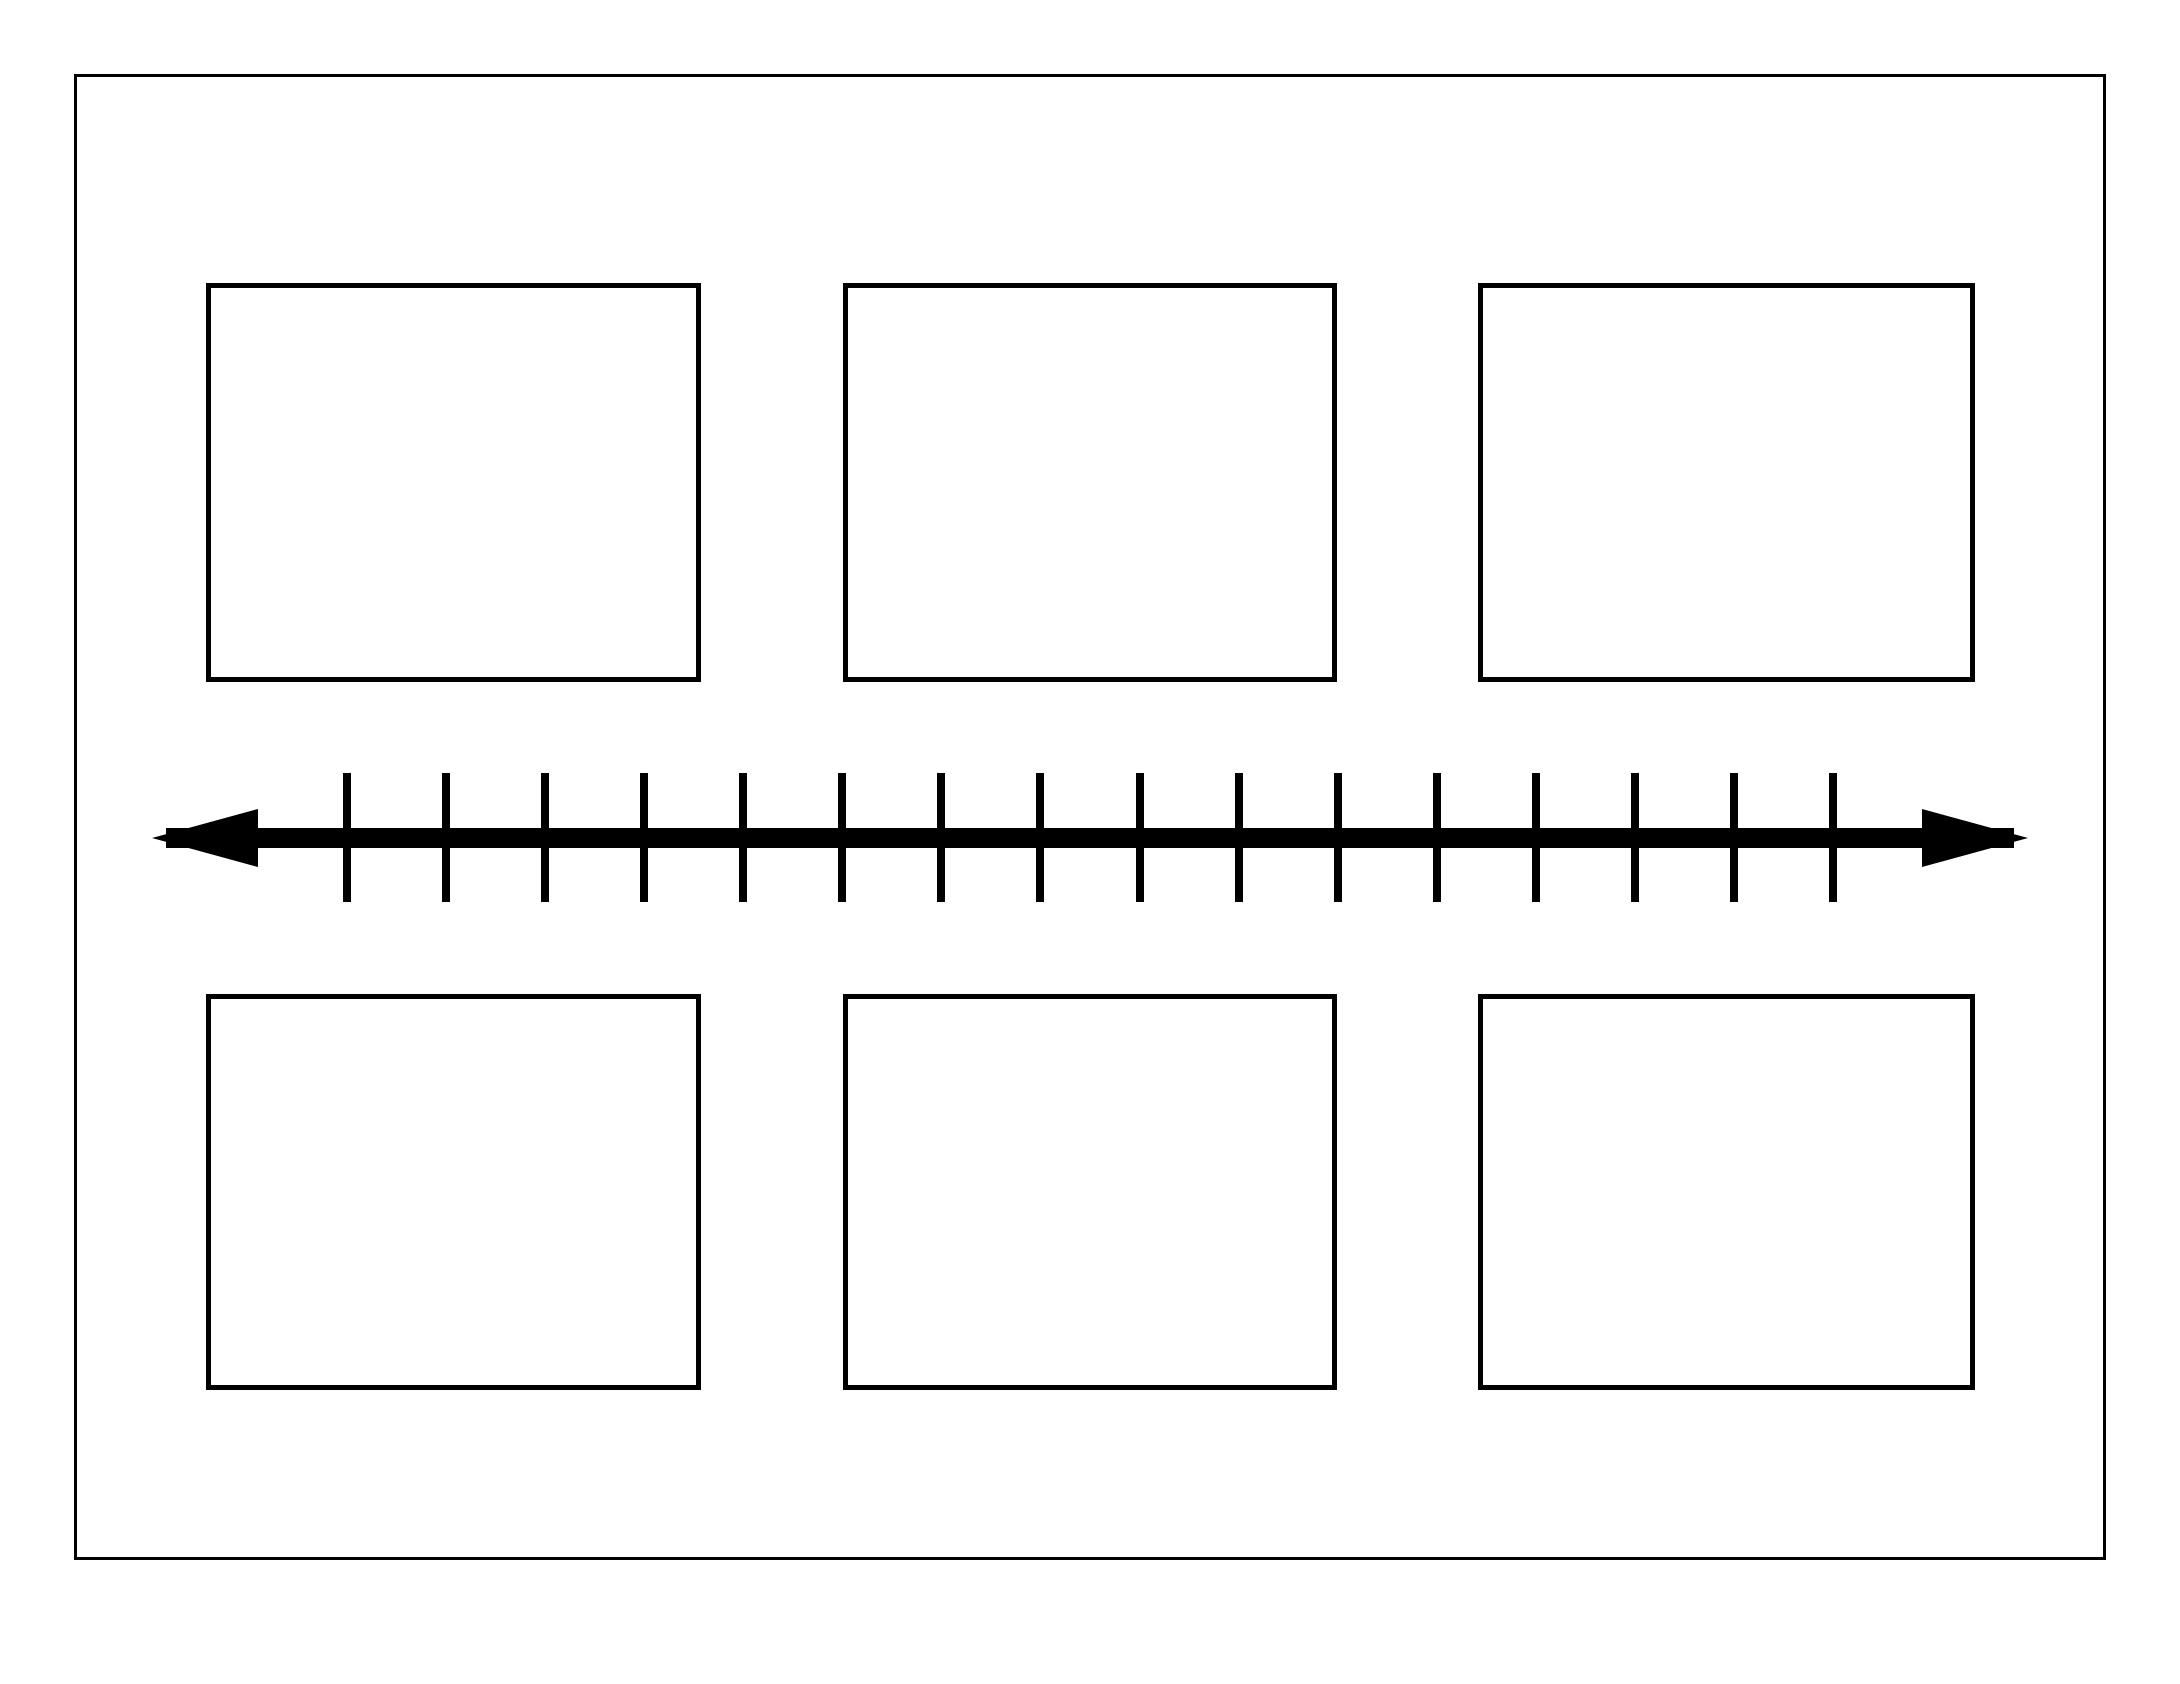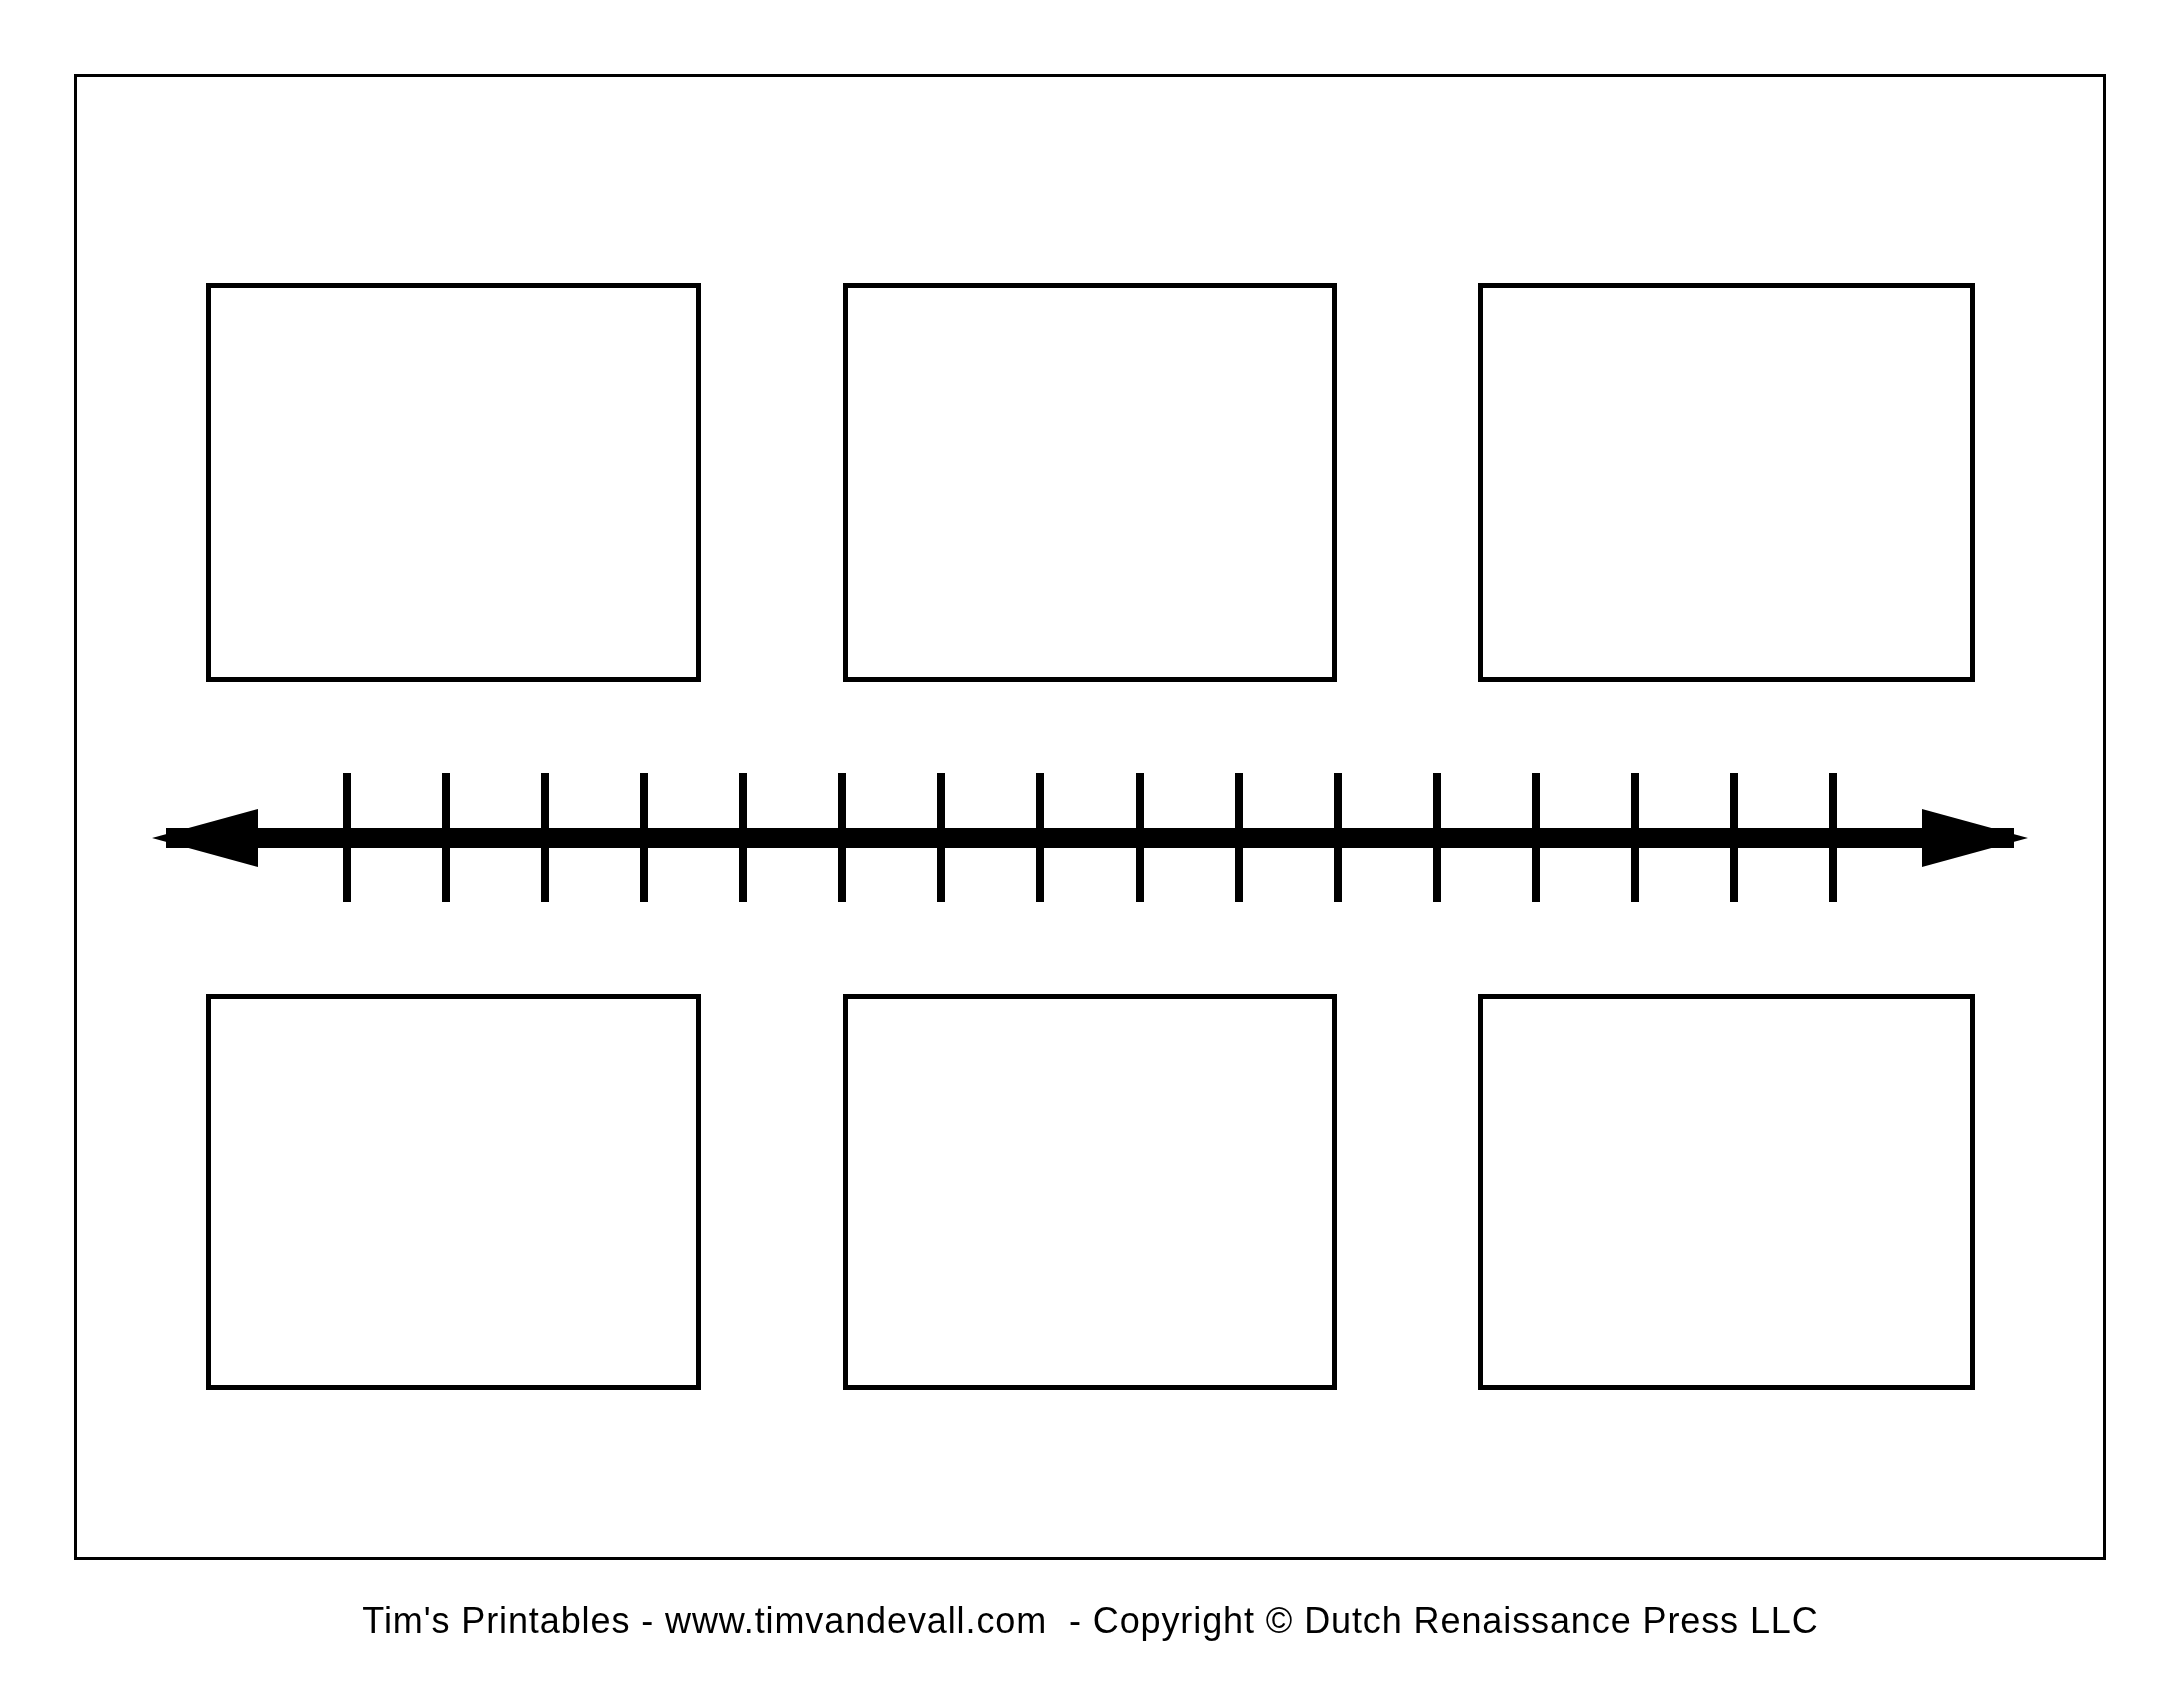--- a/index.html
+++ b/index.html
@@ -101,16 +101,15 @@
         <div class="tick" style="left: 1631px;"></div>
         <div class="tick" style="left: 1730px;"></div>
         <div class="tick" style="left: 1829px;"></div>
       </div>
   </div>
 
   <div class="event-box r2 c1"></div>
   <div class="event-box r2 c2"></div>
   <div class="event-box r2 c3"></div>
 
-  <div class="footer">Tim's Printables - www.timvandevall.com  - Copyright © Dutch Renaissance Press LLC</div>
 
 </div>
 
 
 </body></html>

